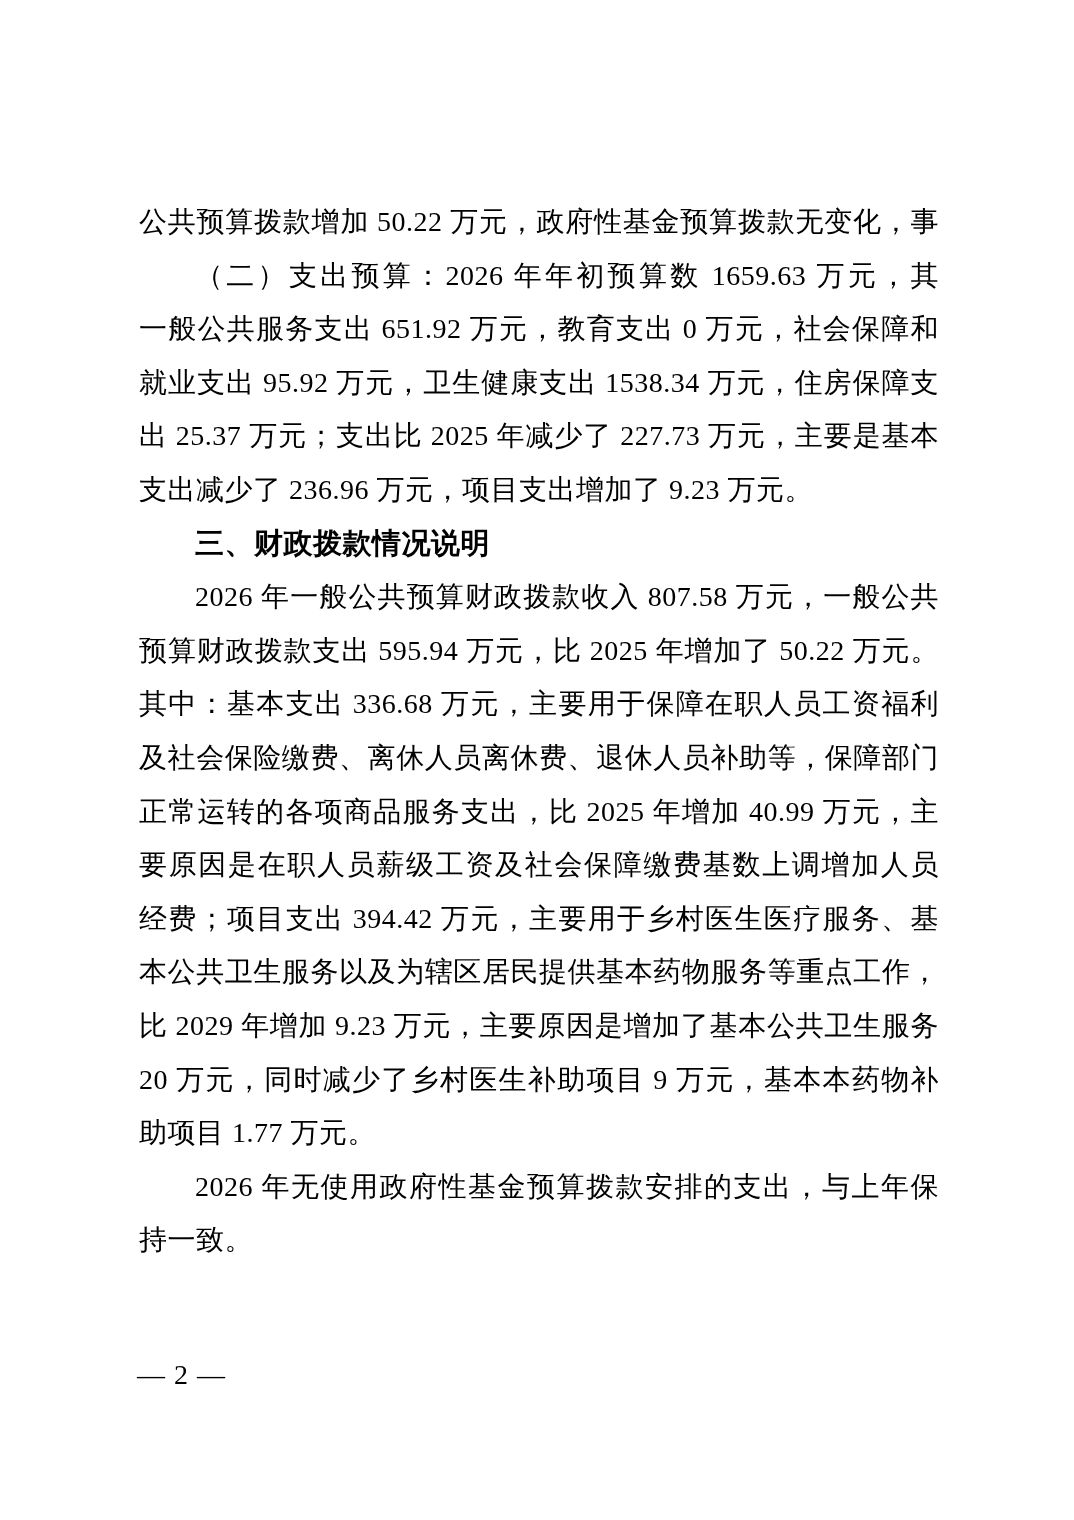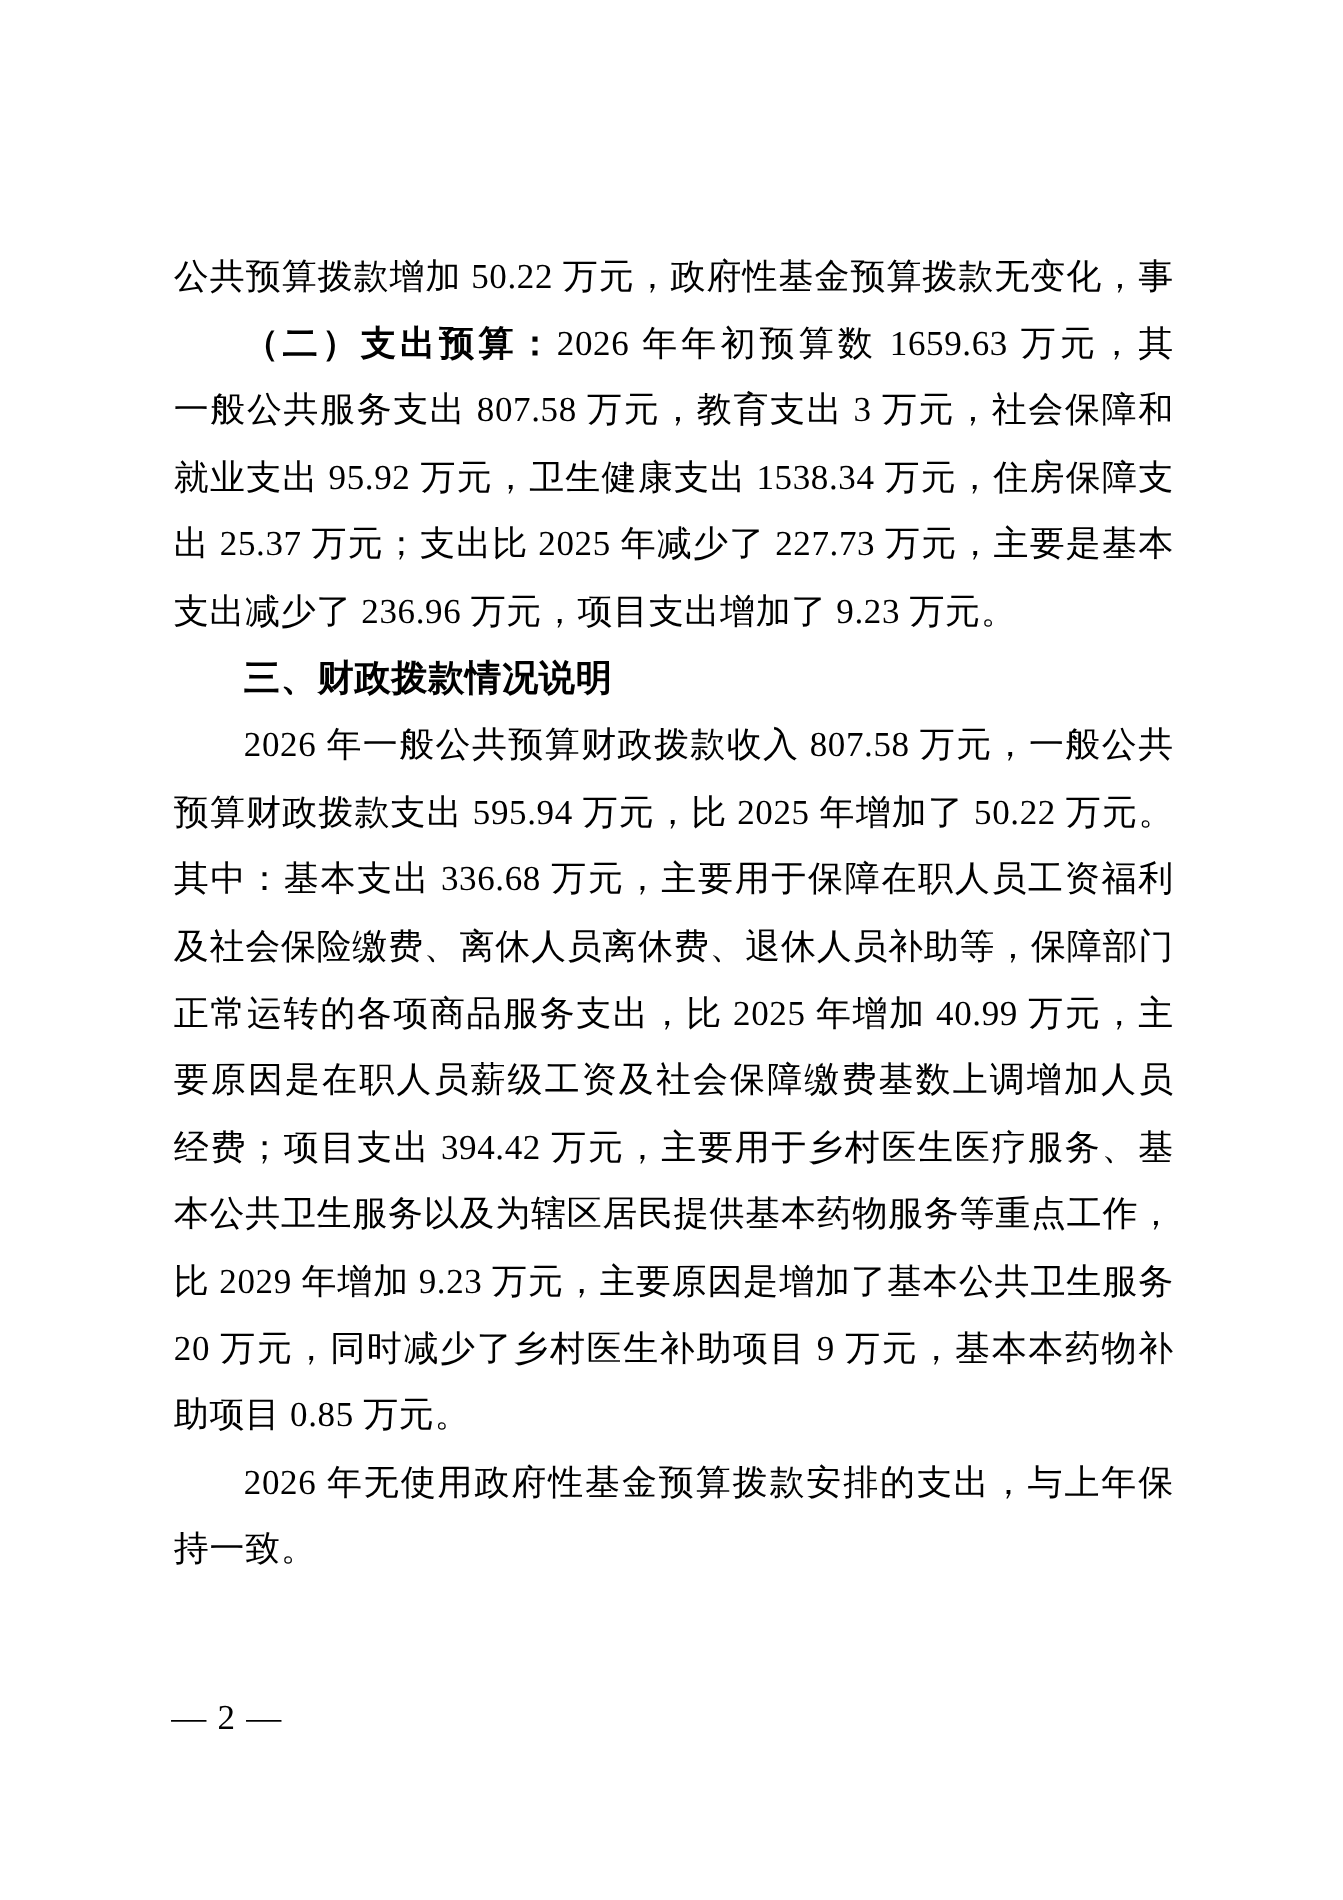--- a/index.html
+++ b/index.html
@@ -45,58 +45,58 @@
     padding-left: 56px;
   }
   .heading {
     font-family: "Liberation Sans", sans-serif;
     font-weight: 700;
     font-size: 29px;
     text-align: right;
     text-align-last: left;
   }
   .bold-label {
-    font-weight: 700;
+    font-weight: 400;
   }
   .footer {
     position: absolute;
     left: 137px;
     top: 1348px;
     font-size: 28px;
     line-height: 53.6px;
     letter-spacing: 1px;
   }
 </style>
 </head>
 <body>
 
 <div class="page">
   <div class="text-block">
 
     <div class="line just">公共预算拨款增加 50.22 万元，政府性基金预算拨款无变化，事</div>
 
     <div class="line just indent"><span class="bold-label">（二）支出预算：</span><span>2026 年年初预算数 1659.63 万元，其中：</span></div>
-    <div class="line just">一般公共服务支出 807.58 万元，教育支出 3 万元，社会保障和</div>
+    <div class="line just">一般公共服务支出 651.92 万元，教育支出 0 万元，社会保障和</div>
     <div class="line just">就业支出 95.92 万元，卫生健康支出 1538.34 万元，住房保障支</div>
     <div class="line just">出 25.37 万元；支出比 2025 年减少了 227.73 万元，主要是基本</div>
     <div class="line end">支出减少了 236.96 万元，项目支出增加了 9.23 万元。</div>
 
     <div class="line heading indent">三、财政拨款情况说明</div>
 
     <div class="line just indent">2026 年一般公共预算财政拨款收入 807.58 万元，一般公共</div>
     <div class="line just">预算财政拨款支出 595.94 万元，比 2025 年增加了 50.22 万元。</div>
     <div class="line just">其中：基本支出 336.68 万元，主要用于保障在职人员工资福利</div>
     <div class="line just">及社会保险缴费、离休人员离休费、退休人员补助等，保障部门</div>
     <div class="line just">正常运转的各项商品服务支出，比 2025 年增加 40.99 万元，主</div>
     <div class="line just">要原因是在职人员薪级工资及社会保障缴费基数上调增加人员</div>
     <div class="line just">经费；项目支出 394.42 万元，主要用于乡村医生医疗服务、基</div>
     <div class="line just">本公共卫生服务以及为辖区居民提供基本药物服务等重点工作，</div>
     <div class="line just">比 2029 年增加 9.23 万元，主要原因是增加了基本公共卫生服务</div>
     <div class="line just">20 万元，同时减少了乡村医生补助项目 9 万元，基本本药物补</div>
-    <div class="line end">助项目 0.85 万元。</div>
+    <div class="line end">助项目 1.77 万元。</div>
 
     <div class="line just indent">2026 年无使用政府性基金预算拨款安排的支出，与上年保</div>
     <div class="line end">持一致。</div>
 
   </div>
 
   <div class="footer">— 2 —</div>
 </div>
 
 </body></html>

